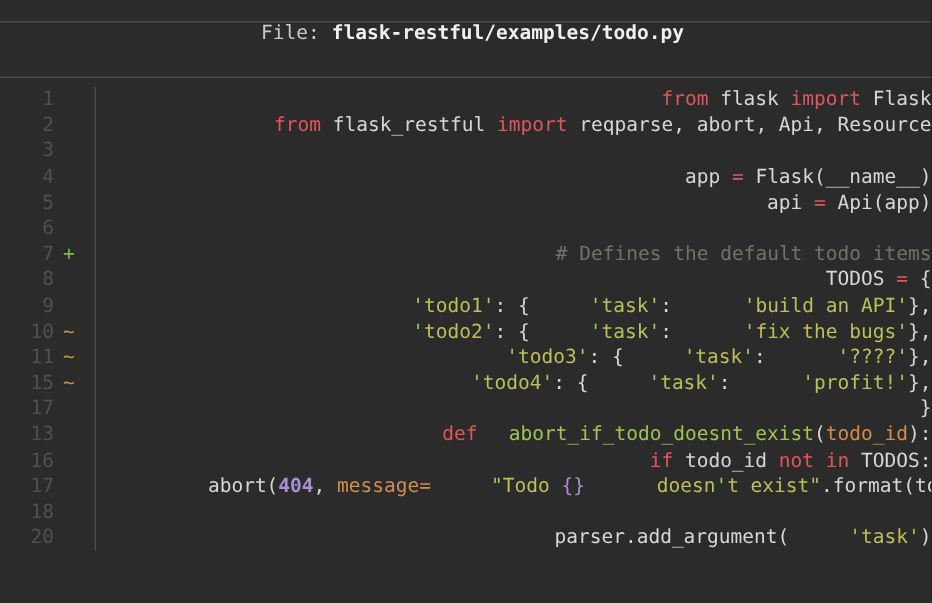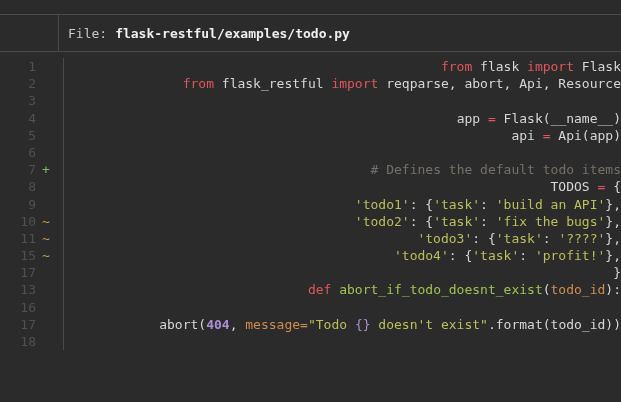--- a/index.html
+++ b/index.html
@@ -12,20 +12,21 @@
     color:var(--text);
     overflow:hidden;
     box-sizing:border-box;
   }
   .top-spacer{height:14px;}
   .hborder{height:1px;background:var(--border);}
   .header{
     height:36px;
     display:flex;
     align-items:center;
+    flex-direction:column;
   }
   .gutter-blank{
     width:58px;
     align-self:stretch;
     border-right:1px solid var(--border);
     flex:none;
   }
   .header-text{
     padding-left:9px;
     white-space:pre;
@@ -63,22 +64,22 @@
   .mk.add{color:var(--add);}
   .mk.mod{color:var(--mod);}
   .src{
     padding-left:12px;
     white-space:pre;
     flex:1;
     text-align:right;
   }
   .tok-pl{color:var(--text);}
   .tok-kw{color:var(--kw);}
-  .tok-str{color:var(--str);}
-  .tok-fn{color:var(--fn);}
+  .tok-str{color:var(--str);margin-left:40px;}
+  .tok-fn{color:var(--fn);margin-left:13px;}
   .tok-arg{color:var(--arg);}
   .tok-numlit{color:var(--numlit);font-weight:bold;}
   .tok-esc{color:var(--esc);}
   .tok-com{color:var(--com);}
 </style>
 </head>
 <body>
 
 <div class="app" style="--bg: #2b2b2b; --border: #4a4a4a; --text: #d6d6d6; --linenum: #505050; --headerlabel: #c9c9c9; --headerpath: #efefef; --kw: #e0565c; --str: #bcbf5a; --fn: #9ec452; --arg: #d28d4e; --numlit: #ab8fd6; --esc: #ab8fd6; --com: #75716a; --add: #7cbe4f; --mod: #c89a3f;">
   <div class="top-spacer"></div>
@@ -155,25 +156,31 @@
         <span class="src"><span class="tok-pl">}</span></span>
       </div>
       <div class="row">
         <span class="ln">13</span>
         <span class="mk"></span>
         <span class="src"><span class="tok-kw">def</span><span class="tok-pl"> </span><span class="tok-fn">abort_if_todo_doesnt_exist</span><span class="tok-pl">(</span><span class="tok-arg">todo_id</span><span class="tok-pl">):</span></span>
       </div>
       <div class="row">
         <span class="ln">16</span>
         <span class="mk"></span>
+        <span class="src"><span class="tok-pl">    </span><span class="tok-kw">if</span><span class="tok-pl"> todo_id </span><span class="tok-kw">not</span><span class="tok-pl"> </span><span class="tok-kw">in</span><span class="tok-pl"> TODOS:</span></span>
       </div>
       <div class="row">
         <span class="ln">17</span>
         <span class="mk"></span>
         <span class="src"><span class="tok-pl">        abort(</span><span class="tok-numlit">404</span><span class="tok-pl">, </span><span class="tok-arg">message=</span><span class="tok-str">"Todo </span><span class="tok-esc">{}</span><span class="tok-str"> doesn't exist"</span><span class="tok-pl">.format(todo_id))</span></span>
       </div>
       <div class="row">
         <span class="ln">18</span>
         <span class="mk"></span>
         <span class="src"></span>
       </div>
+      <div class="row">
+        <span class="ln">20</span>
+        <span class="mk"></span>
+        <span class="src"><span class="tok-pl">parser.add_argument(</span><span class="tok-str">'task'</span><span class="tok-pl">)</span></span>
+      </div>
     </div>
 </div>
 
 </body></html>

